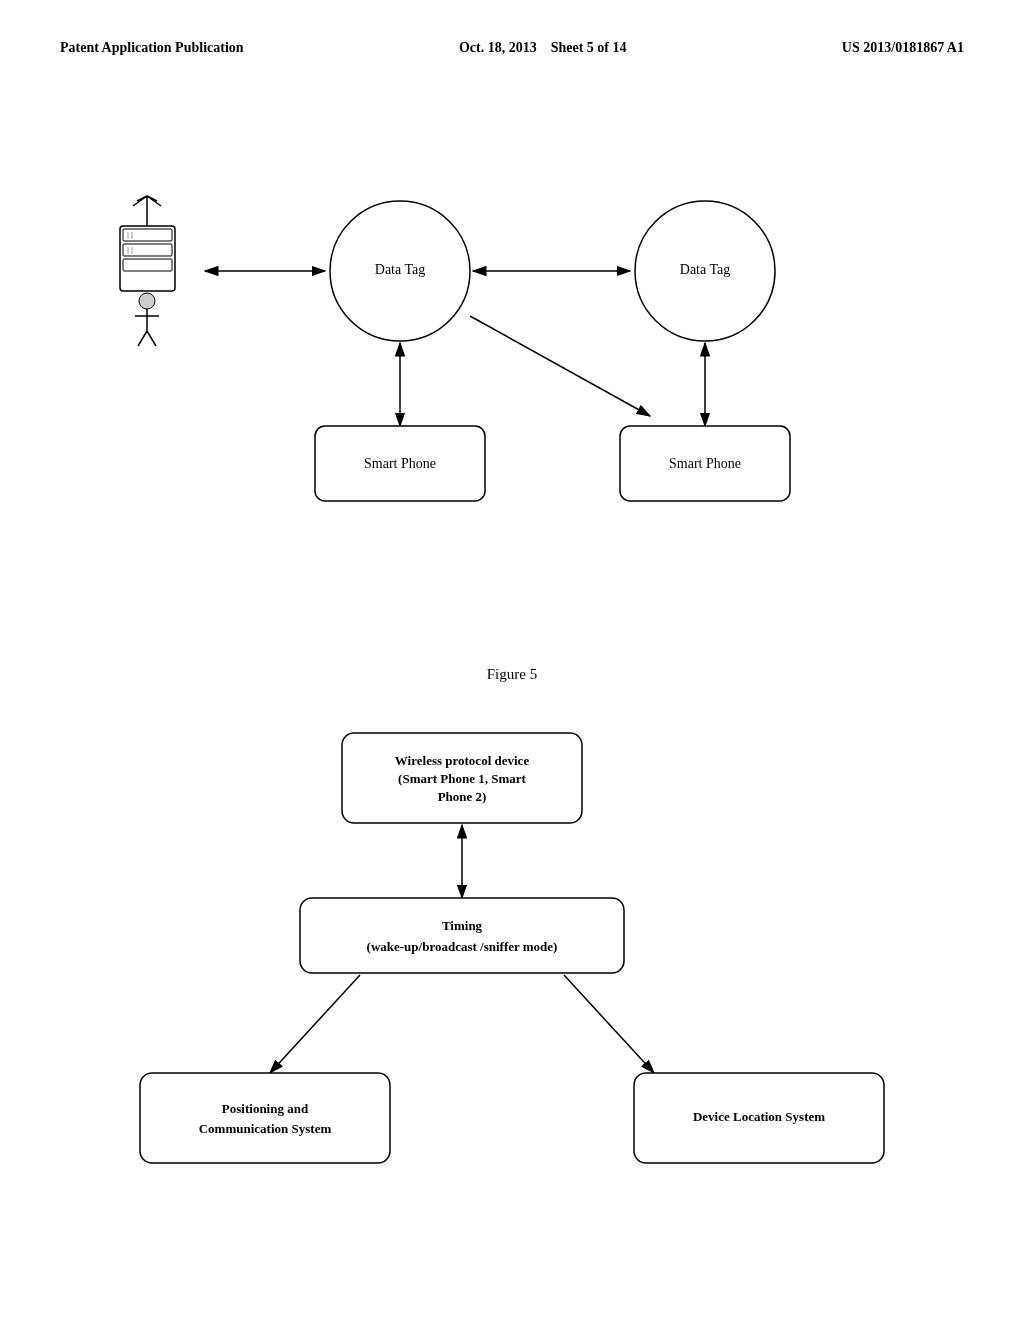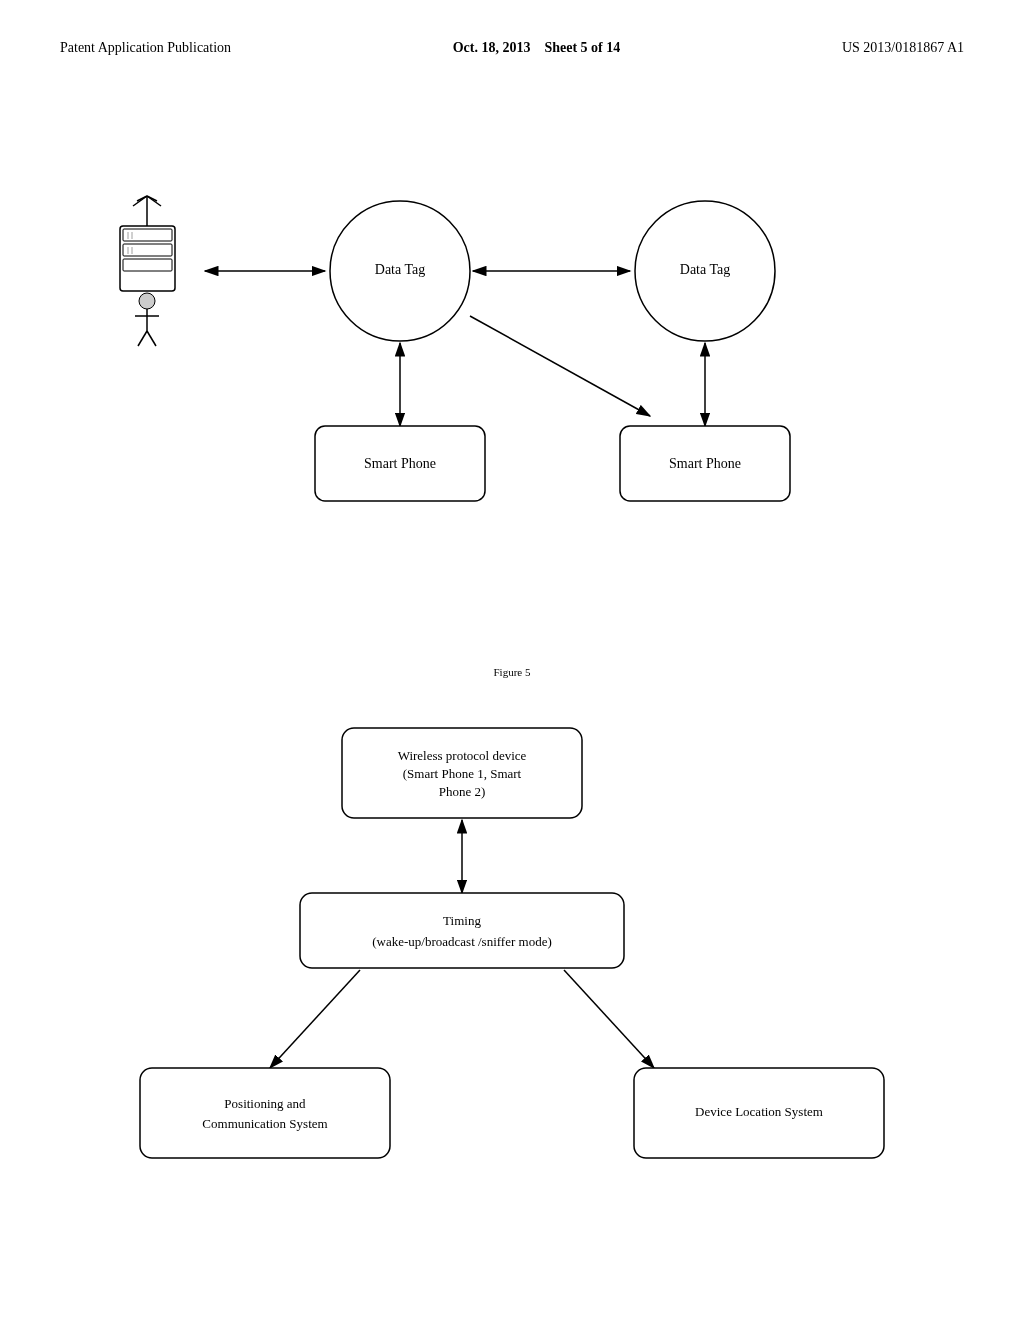--- a/index.html
+++ b/index.html
@@ -13,53 +13,54 @@
 
     
     .header {
       display: flex;
       justify-content: space-between;
       align-items: flex-start;
       padding: 40px 60px 20px 60px;
       font-size: 14px;
       font-weight: bold;
     }
-    .header-left { font-weight: normal; }
+    .header-left { font-weight: bold; }
     .header-center { text-align: center; }
-    .header-right { font-weight: normal; }
+    .header-right { font-weight: bold; }
 
     
     .content {
       padding: 20px 60px;
     }
 
     
     .figure5-area {
       position: relative;
       width: 100%;
       height: 560px;
       margin-bottom: 10px;
     }
 
     .fig-label {
       text-align: center;
-      font-size: 11px;
+      font-size: 15px;
       margin-bottom: 30px;
     }
 
     
     svg.diagram {
       display: block;
     }
 
     
     .figure6-area {
       position: relative;
       width: 100%;
       height: 600px;
+      font-weight: bold;
     }
   </style>
 </head>
 <body>
 
 <div class="header">
   <div class="header-left">Patent Application Publication</div>
   <div class="header-center">
     <span>Oct. 18, 2013</span>
     &nbsp;&nbsp;

